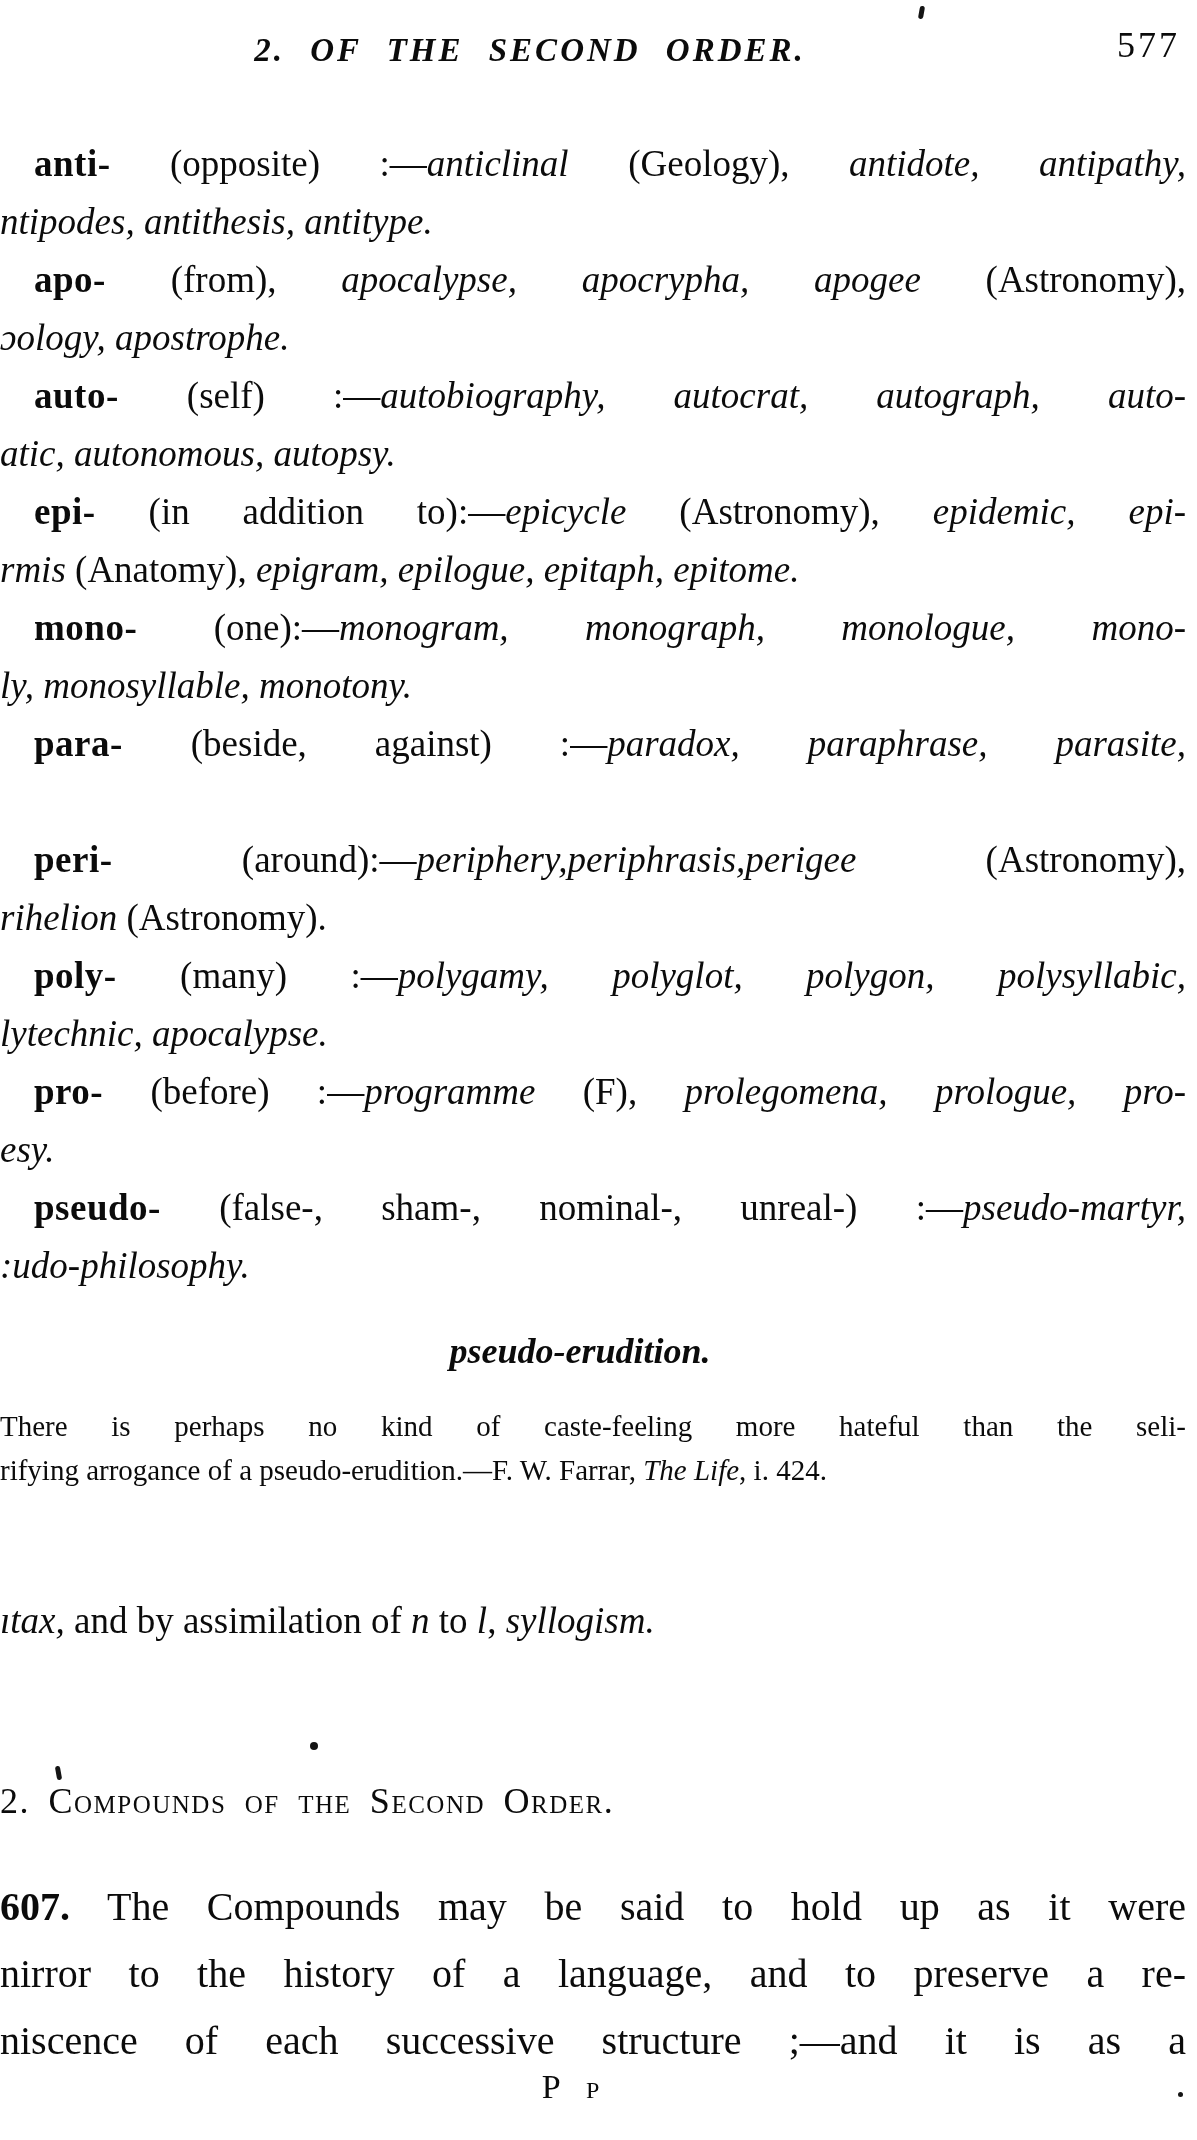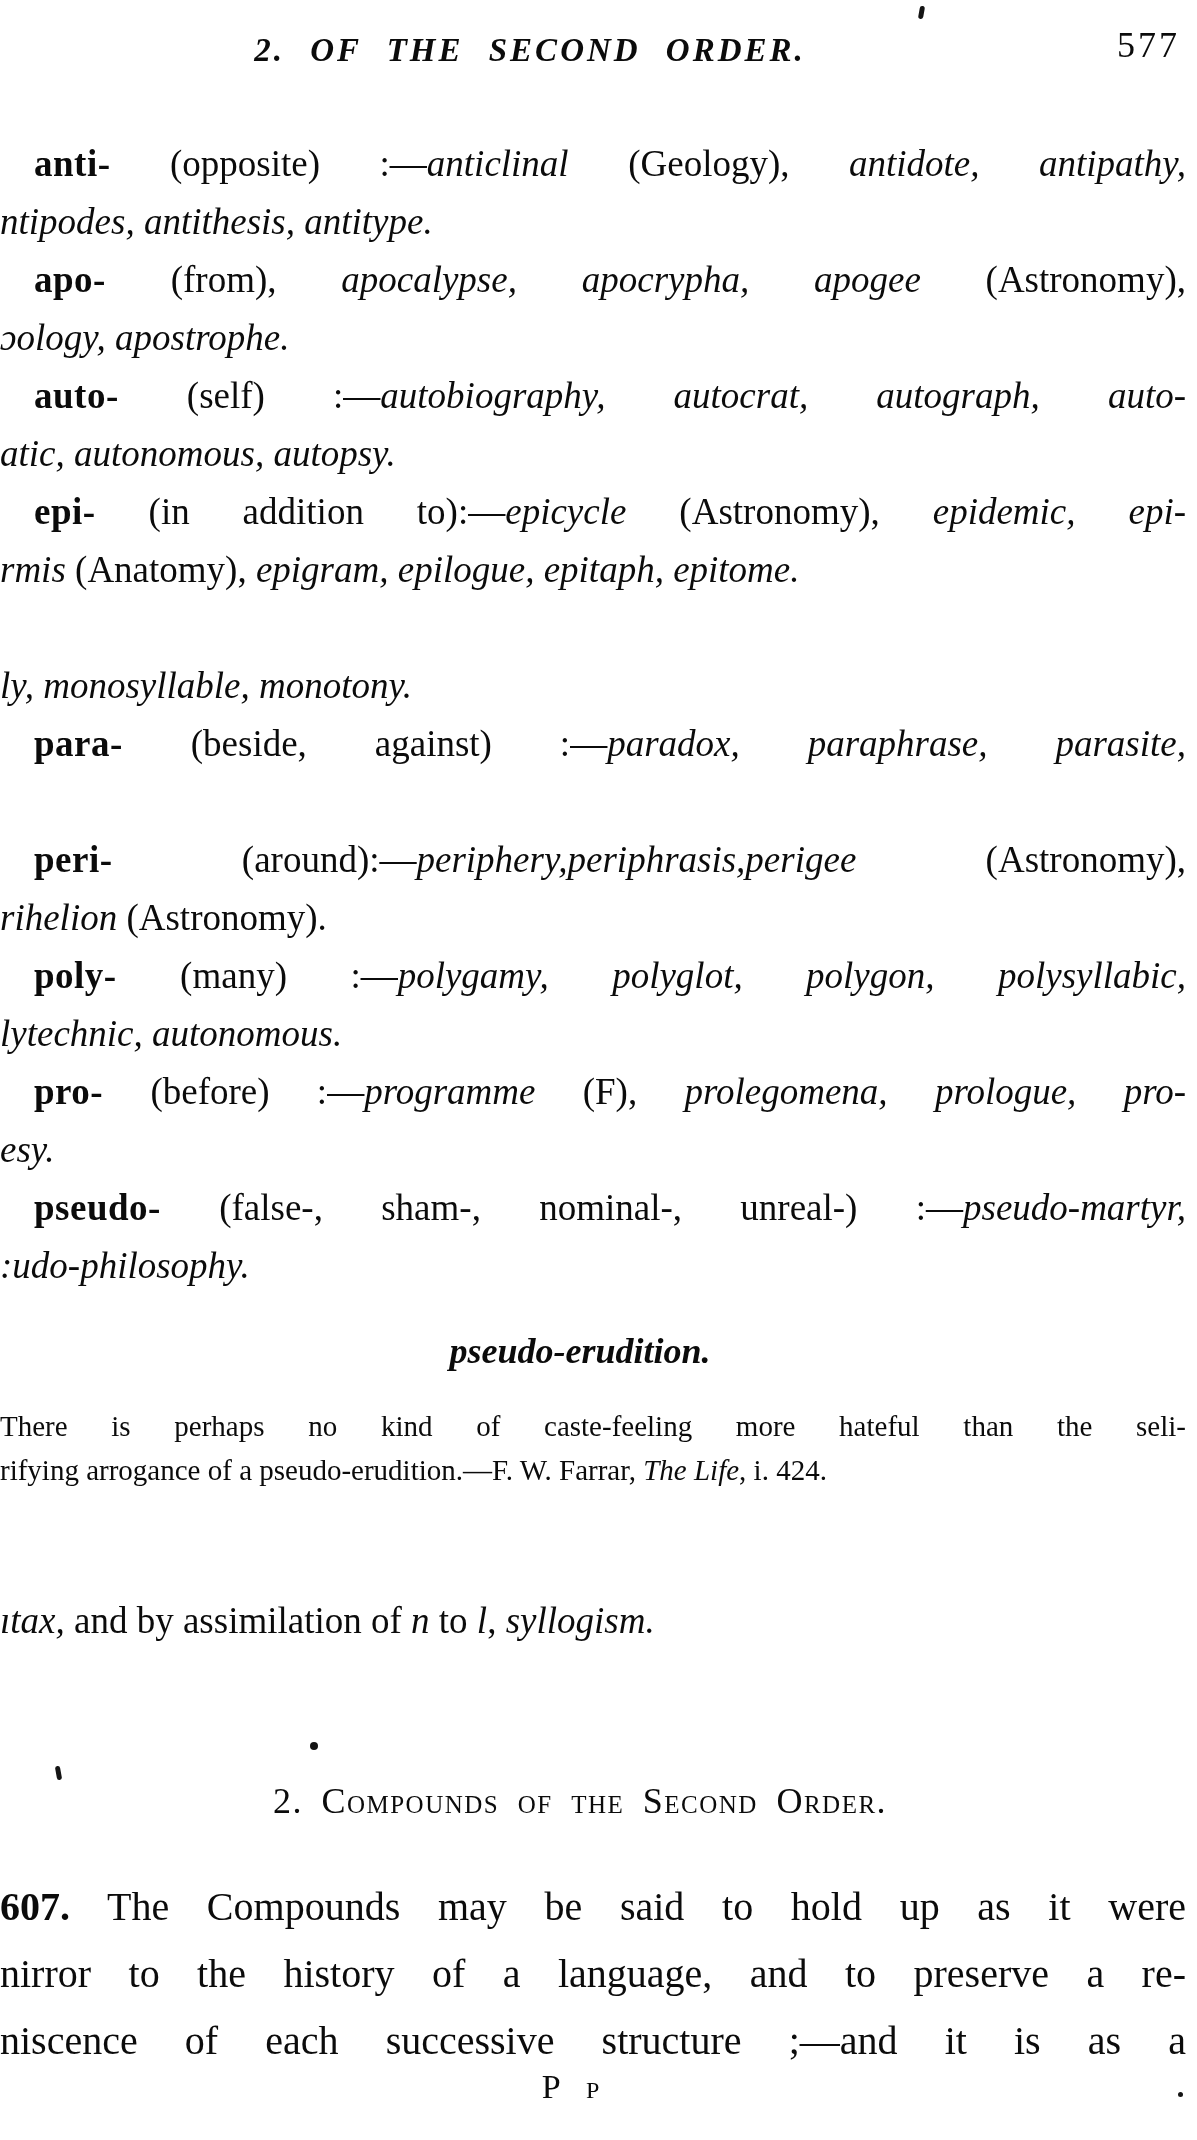--- a/index.html
+++ b/index.html
@@ -28,21 +28,21 @@
   .ind-sm{padding-left:14px}
   .hw{font-weight:700;letter-spacing:0.5px}
   i{font-style:italic}
   
   .subhead{
     position:absolute;top:1330px;left:0;width:1160px;text-align:center;
     font-style:italic;font-size:36px;font-weight:bold;
   }
   .quote{font-size:29px;line-height:40px}
   .section-head{
-    position:absolute;top:1780px;left:0;width:1160px;text-align:center;
+    position:absolute;top:1780px;left:0;width:1160px;
     font-variant:small-caps;font-size:36px;letter-spacing:1.5px;word-spacing:8px;
   }
   .para{font-size:40px;line-height:50px}
   .catch{
     position:absolute;top:2068px;left:0;width:1150px;text-align:center;
     font-variant:small-caps;font-size:34px;letter-spacing:9px;
   }
   
   .speck{position:absolute;background:#141414}
   .sp-top{left:919px;top:6px;width:5px;height:13px;border-radius:3px;transform:rotate(10deg)}
@@ -68,29 +68,30 @@
 
   <div class="ln j ind" style="top:257px"><b class="hw">apo-</b><span> (from), </span><i>apocalypse, apocrypha, apogee</i><span> (Astronomy),</span></div>
   <div class="ln" style="top:315px"><i>ɔology, apostrophe.</i></div>
 
   <div class="ln j ind" style="top:373px"><b class="hw">auto-</b><span> (self) :—</span><i>autobiography, autocrat, autograph, auto-</i></div>
   <div class="ln" style="top:431px"><i>atic, autonomous, autopsy.</i></div>
 
   <div class="ln" style="top:547px"><i>rmis</i><span> (Anatomy), </span><i>epigram, epilogue, epitaph, epitome.</i></div>
   <div class="ln j ind" style="top:489px"><b class="hw">epi-</b><span> (in addition to):—</span><i>epicycle</i><span> (Astronomy), </span><i>epidemic, epi-</i></div>
 
+  <div class="ln j ind" style="top:605px"><b class="hw">mono-</b><span> (one):—</span><i>monogram, monograph, monologue, mono-</i></div>
   <div class="ln" style="top:663px"><i>ly, monosyllable, monotony.</i></div>
 
   <div class="ln j ind" style="top:721px"><b class="hw">para-</b><span> (beside, against) :—</span><i>paradox, paraphrase, parasite,</i></div>
 
   <div class="ln j ind" style="top:837px"><b class="hw">peri-</b><span> (around):—</span><i>periphery,periphrasis,perigee</i><span> (Astronomy),</span></div>
   <div class="ln" style="top:895px"><i>rihelion</i><span> (Astronomy).</span></div>
 
   <div class="ln j ind" style="top:953px"><b class="hw">poly-</b><span> (many) :—</span><i>polygamy, polyglot, polygon, polysyllabic,</i></div>
-  <div class="ln" style="top:1011px"><i>lytechnic, autonomous.</i></div>
+  <div class="ln" style="top:1011px"><i>lytechnic, apocalypse.</i></div>
 
   <div class="ln j ind" style="top:1069px"><b class="hw">pro-</b><span> (before) :—</span><i>programme</i><span> (F), </span><i>prolegomena, prologue, pro-</i></div>
   <div class="ln" style="top:1127px"><i>esy.</i></div>
 
   <div class="ln j ind" style="top:1185px"><b class="hw">pseudo-</b><span> (false-, sham-, nominal-, unreal-) :—</span><i>pseudo-martyr,</i></div>
   <div class="ln" style="top:1243px"><i>:udo-philosophy.</i></div>
 
   <div class="subhead">pseudo-erudition.</div>
 
   <div class="ln quote j" style="top:1406px">There is perhaps no kind of caste-feeling more hateful than the seli-</div>

